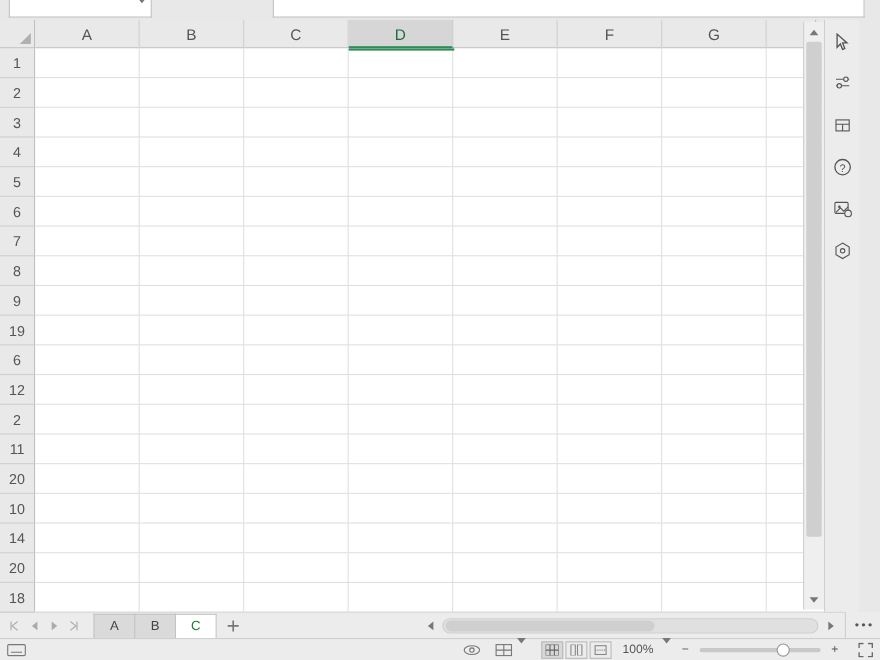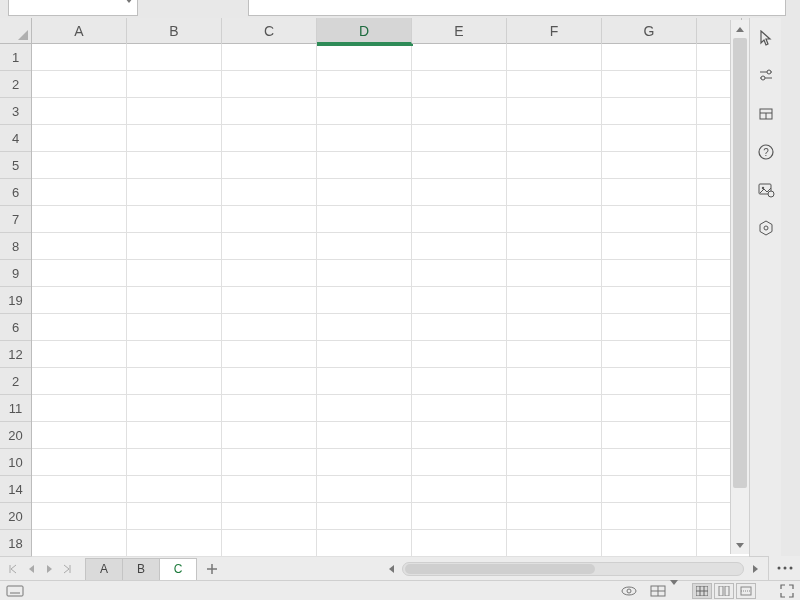--- a/index.html
+++ b/index.html
@@ -464,19 +464,28 @@
           <rect x="7" y="0" width="4" height="10" fill="none" stroke="#888"></rect>
         </svg>
     </div>
     <div class="vbtn">
       <svg width="12" height="10">
           <rect x="1" y="1" width="10" height="8" fill="none" stroke="#888"></rect>
           <line x1="1" y1="5" x2="11" y2="5" stroke="#888" stroke-dasharray="1,1"></line>
         </svg>
     </div>
   </div>
+  <div class="zoom">
+    <span>100%</span>
+    <span class="chev"><span class="tri down" style="border-top-color:#777;"></span></span>
+    <span class="btn">−</span>
+    <div class="slider">
+        <div class="knob"></div>
+      </div>
+    <span class="btn">+</span>
+  </div>
   <div style="width:14px;"></div>
   <span>
     <svg width="14" height="14">
         <path d="M1 5 L1 1 L5 1 M9 1 L13 1 L13 5 M13 9 L13 13 L9 13 M5 13 L1 13 L1 9" fill="none" stroke="#666" stroke-width="1.2"></path>
       </svg>
   </span>
 </div>
 
 </body></html>

